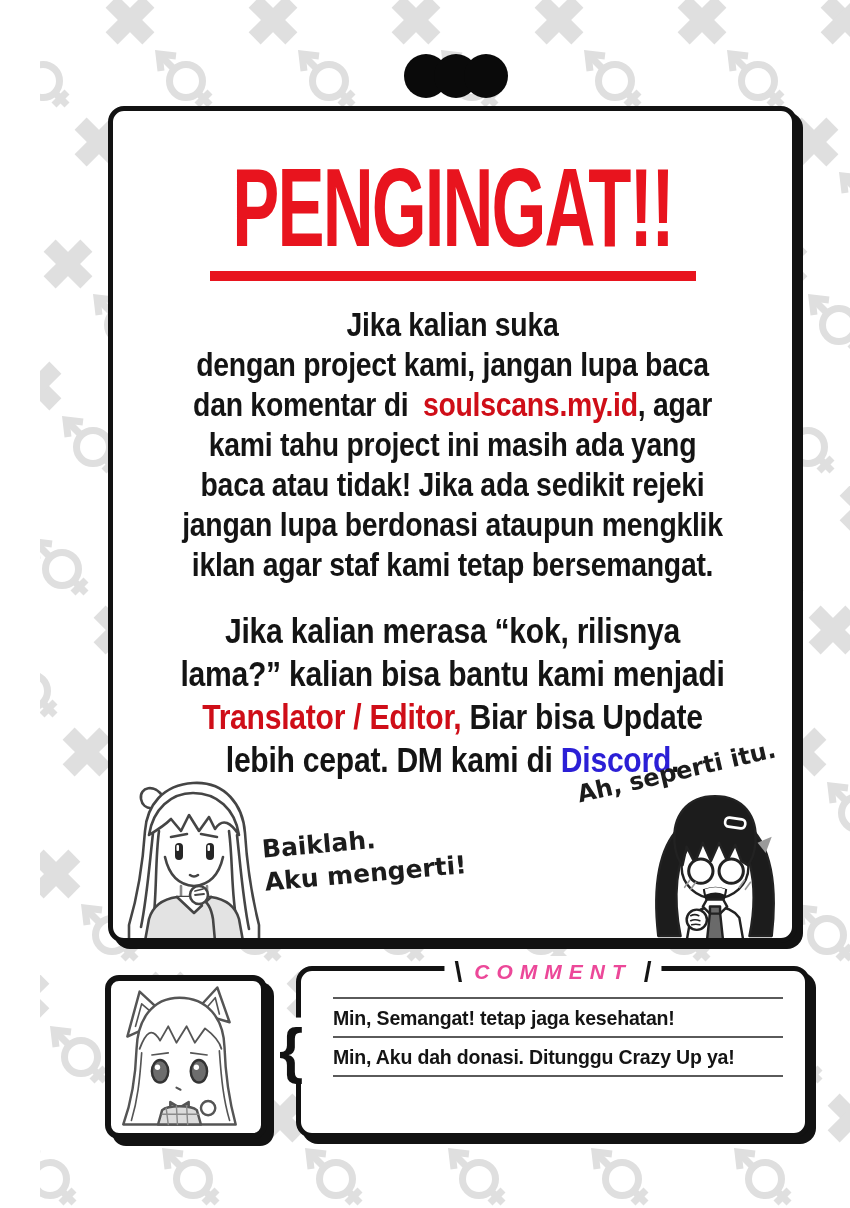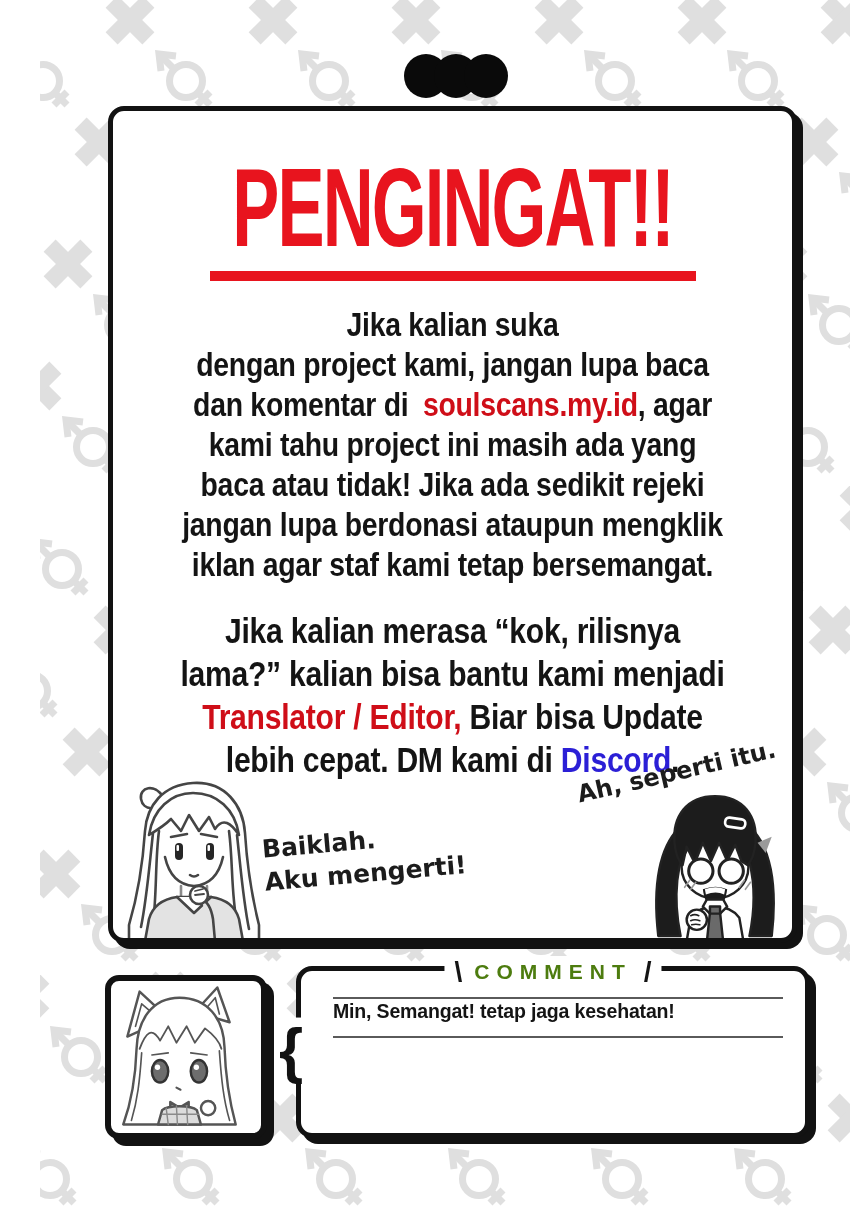--- a/index.html
+++ b/index.html
@@ -34,24 +34,24 @@
   .speech-left{position:absolute;left:150px;bottom:48px;font-size:25px;transform:rotate(-5deg);line-height:33px;}
   .speech-right{position:absolute;right:14px;bottom:152px;font-size:24px;transform:rotate(-13deg);}
 
   
   .avatar-box{position:absolute;left:65px;top:975px;width:150px;height:152px;background:#fff;
               border:6px solid #121212;border-radius:14px;box-shadow:7px 7px 0 #121212;z-index:2;overflow:hidden;}
   .comment-box{position:absolute;left:256px;top:966px;width:504px;height:162px;background:#fff;
                border:5px solid #121212;border-radius:16px;box-shadow:6px 6px 0 #121212;z-index:2;}
   .comment-header{position:absolute;top:-15px;left:50%;transform:translateX(-50%);background:#fff;
                   padding:0 10px;display:flex;align-items:center;gap:12px;white-space:nowrap;}
-  .comment-header .word{font-size:21px;font-weight:800;letter-spacing:7px;color:#4d7c0f;}
+  .comment-header .word{font-size:21px;font-weight:800;letter-spacing:7px;color:#ec4899;font-style:italic;}
   .comment-header .sl{font-size:28px;font-weight:700;color:#141414;}
   .comment-rows{position:absolute;left:32px;right:22px;top:26px;}
-  .comment-row{border-top:2px solid #5a5a5a;height:37px;display:flex;}
+  .comment-row{border-top:2px solid #5a5a5a;height:37px;display:flex;align-items:center;}
   .comment-row span{font-size:21px;font-weight:800;letter-spacing:-0.2px;transform:scaleX(0.93);
                     transform-origin:left center;white-space:nowrap;}
   .comment-rows .endline{border-top:2px solid #5a5a5a;height:0;}
   .brace{position:absolute;left:-23px;top:50%;transform:translateY(-54%);font-size:62px;line-height:0.9;
          font-weight:700;color:#121212;background:#fff;padding:4px 1px;}
 </style>
 </head>
 <body>
 
 <div class="stage">
@@ -358,17 +358,20 @@
     <div class="comment-header">
       <span class="sl">\</span>
       <span class="word">COMMENT</span>
       <span class="sl">/</span>
     </div>
     <div class="brace">{</div>
     <div class="comment-rows">
       <div class="comment-row">
         <span>Min, Semangat! tetap jaga kesehatan!</span>
       </div>
+      <div class="comment-row">
+        <span>Min, Aku dah donasi. Ditunggu Crazy Up ya!</span>
+      </div>
       <div class="endline"></div>
     </div>
   </div>
 
 </div>
 
 </body></html>

